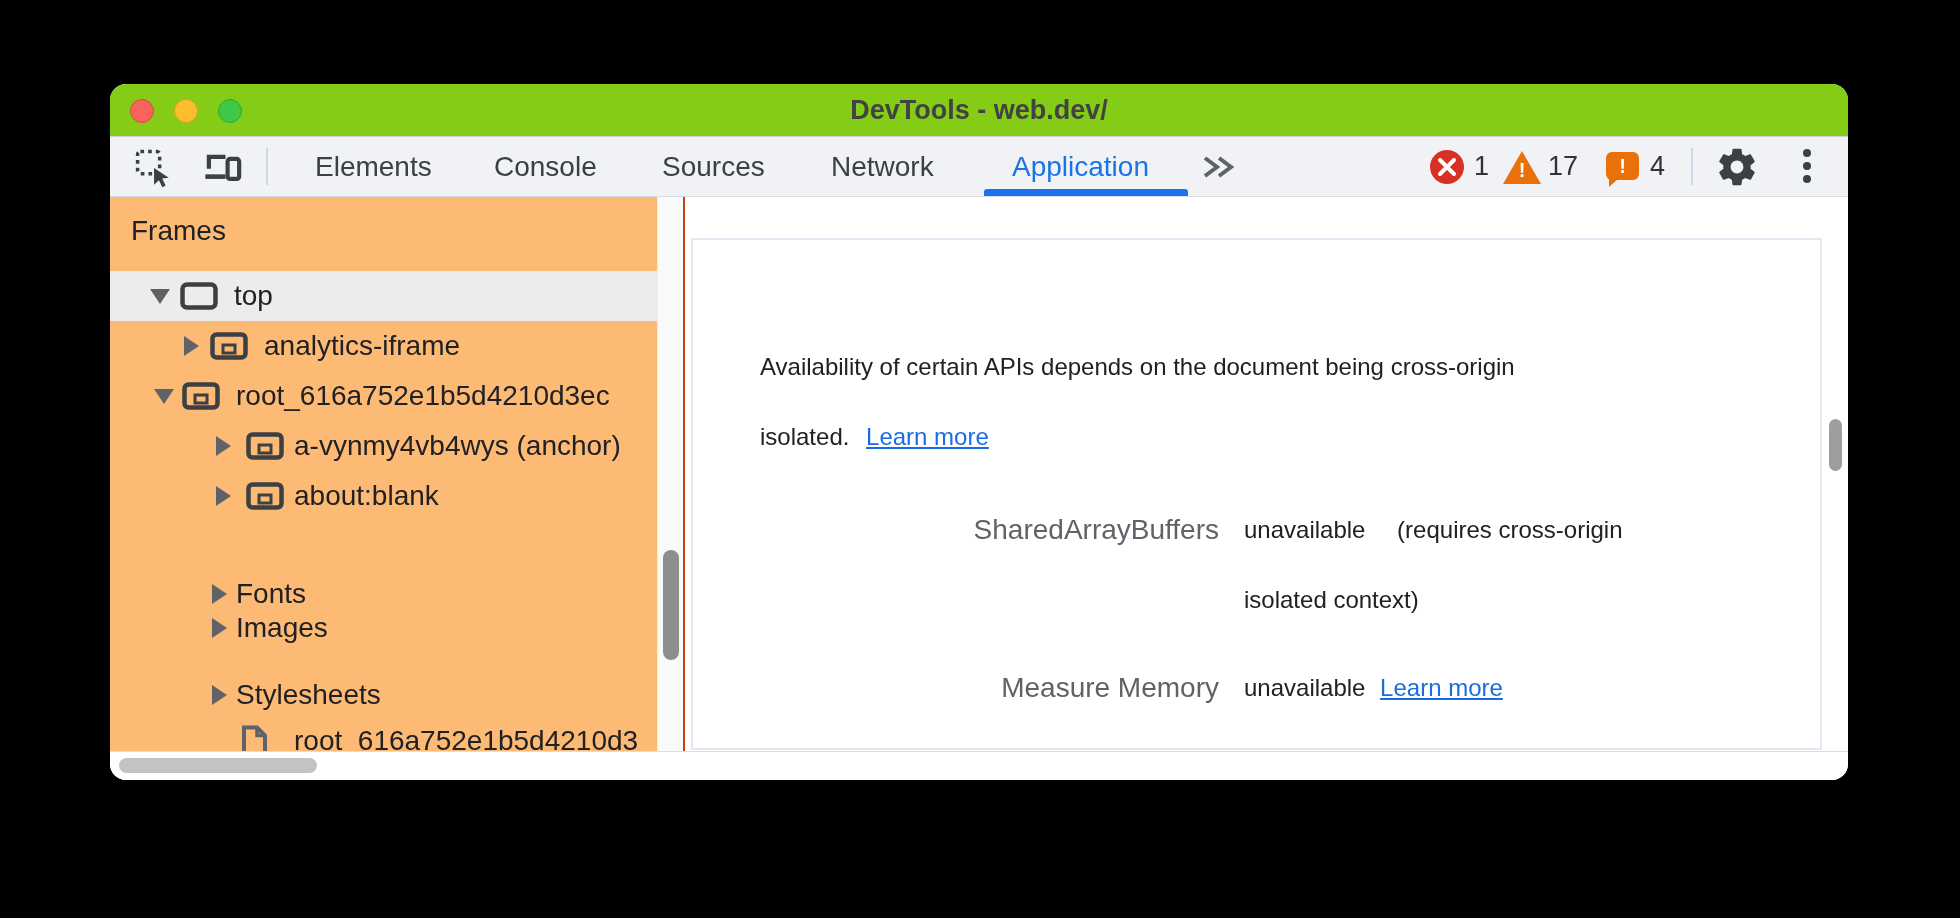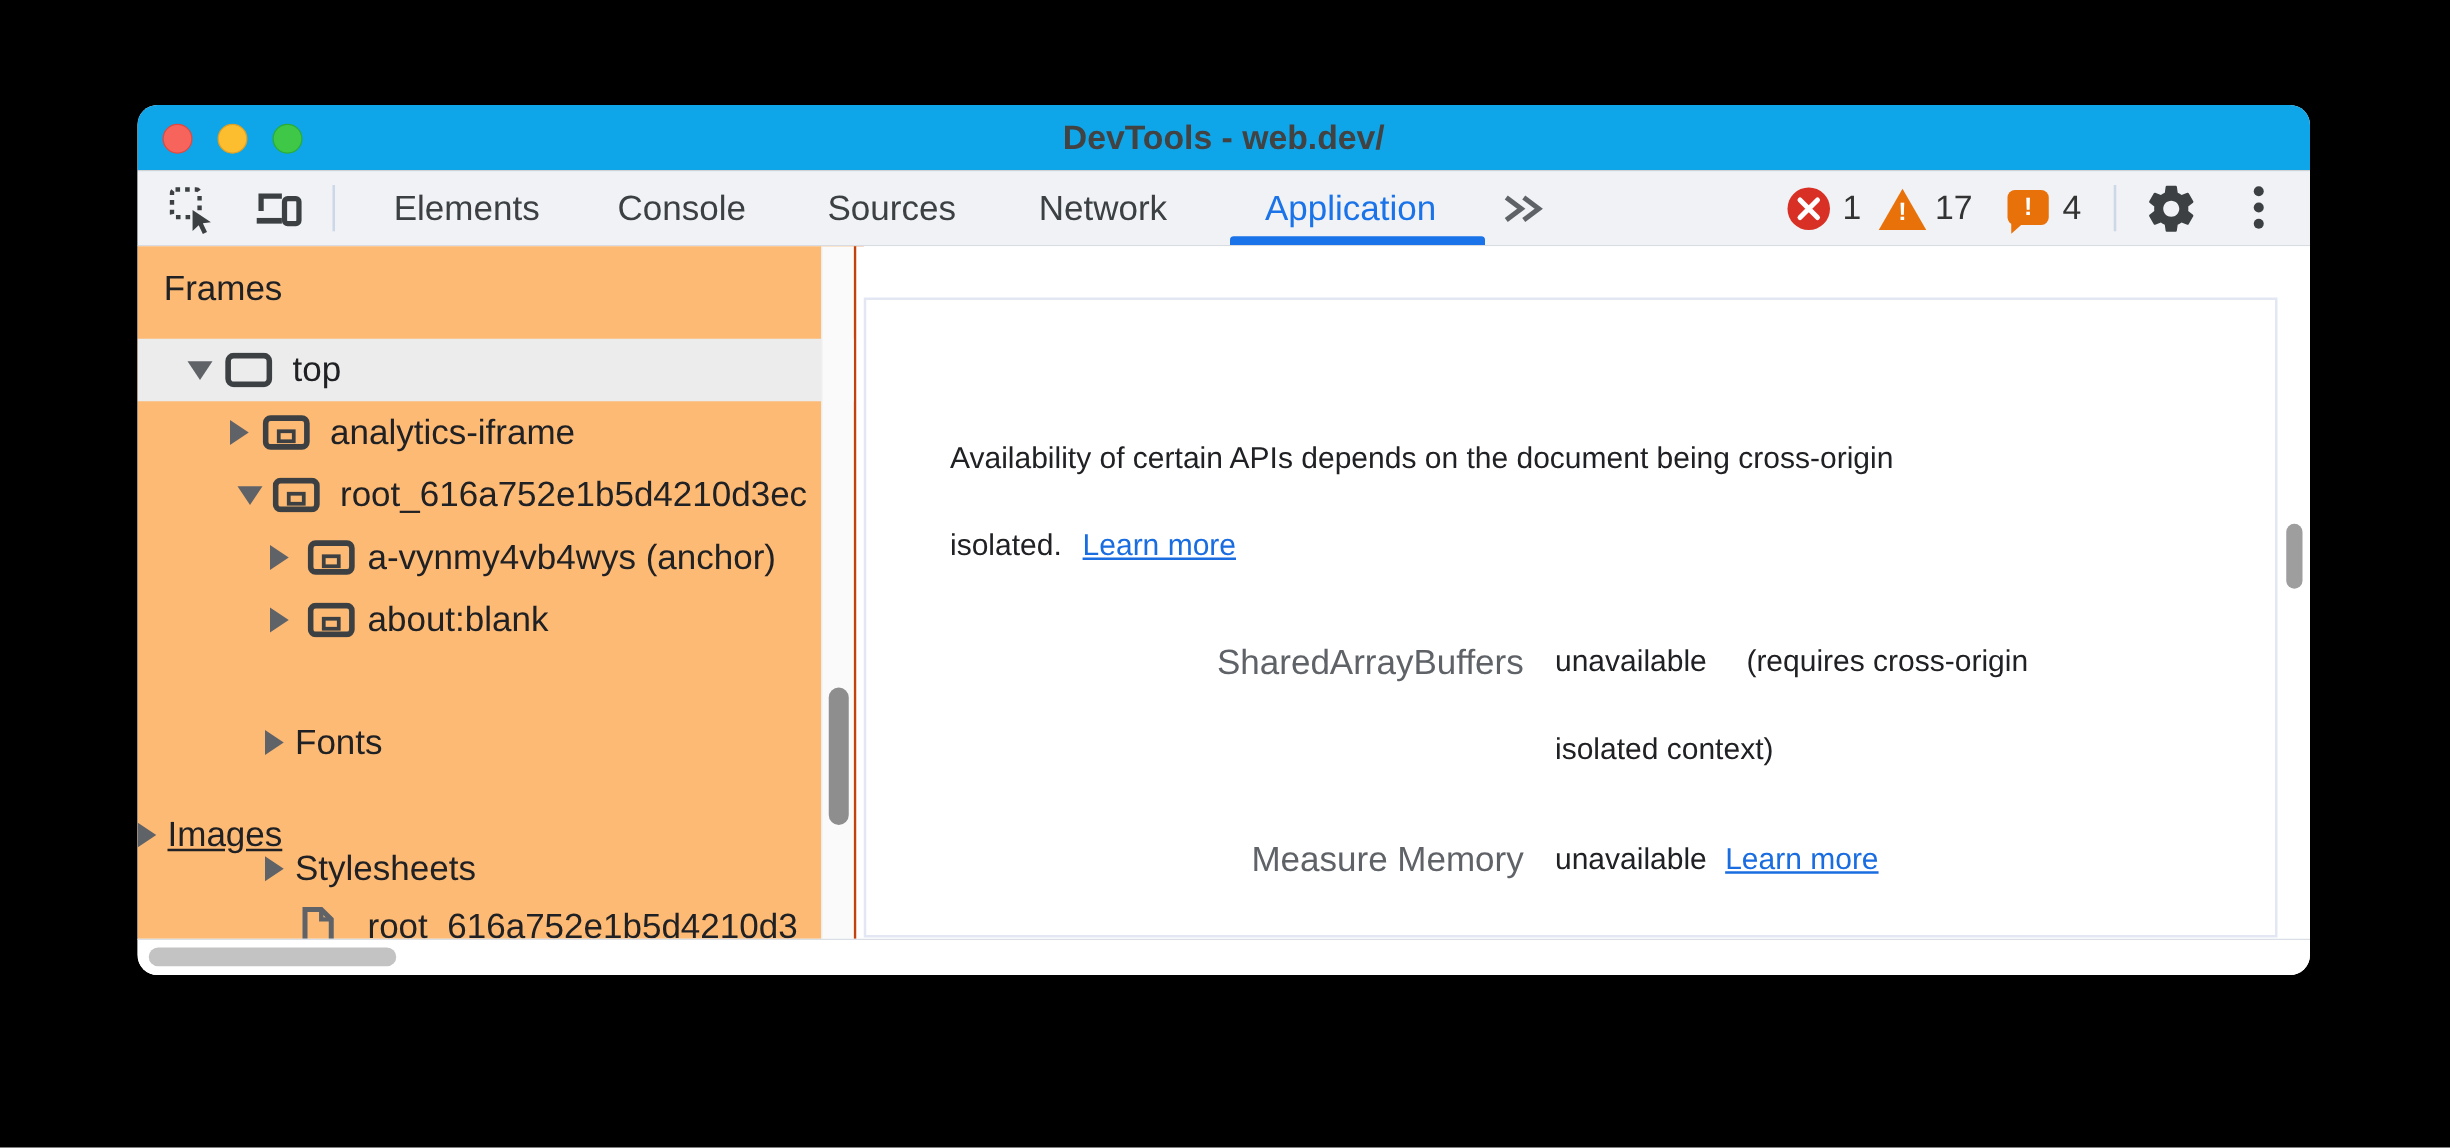--- a/index.html
+++ b/index.html
@@ -1,20 +1,20 @@
 <!DOCTYPE html>
 <html><head>
 <meta charset="utf-8">
 <style>
   html,body{margin:0;padding:0;}
   body{width:1960px;height:918px;background:#000;font-family:"Liberation Sans",sans-serif;position:relative;overflow:hidden;}
   .window{position:absolute;left:110px;top:84px;width:1738px;height:696px;background:#fff;border-radius:16px;overflow:hidden;box-shadow:0 24px 70px rgba(0,0,0,.55);}
 
   
-  .titlebar{height:52px;background:#0ea5e9;border-bottom:1px solid #d2d2d2;position:relative;}
+  .titlebar{height:52px;background:#84cc16;border-bottom:1px solid #d2d2d2;position:relative;}
   .tl{position:absolute;top:15px;width:22px;height:22px;border-radius:50%;}
   .tl.red{left:20px;background:#f6645c;border:1px solid #e2483f;}
   .tl.yellow{left:64px;background:#fcbd2e;border:1px solid #dfa023;}
   .tl.green{left:108px;background:#3fc748;border:1px solid #2aad35;}
   .title{position:absolute;left:0;right:0;top:0;height:52px;line-height:52px;text-align:center;font-size:27px;font-weight:bold;color:#424242;}
 
   
   .tabbar{height:59px;background:#f0f2f5;border-bottom:1px solid #d8dbe0;position:relative;}
   .tbtn{position:absolute;top:9px;width:42px;height:42px;}
   .tbtn svg{width:42px;height:42px;}
@@ -147,21 +147,21 @@
 
       <div class="row" style="top:124px;padding-left:74px;">
         <span class="tri-r"></span>
         <svg class="ficon" style="margin-left:11px;" width="38" height="28" viewBox="0 0 38 28">
           <rect x="2.5" y="2.5" width="33" height="23" rx="4" fill="none" stroke="#3c4043" stroke-width="4.5"></rect>
           <rect x="13" y="13" width="12" height="8" fill="none" stroke="#3c4043" stroke-width="3"></rect>
         </svg>
         <span class="rlabel" style="margin-left:16px;">analytics-iframe</span>
       </div>
 
-      <div class="row" style="top:174px;padding-left:80px;">
+      <div class="row" style="top:174px;padding-left:44px;">
         <span class="tri-d"></span>
         <svg class="ficon" style="margin-left:8px;" width="38" height="28" viewBox="0 0 38 28">
           <rect x="2.5" y="2.5" width="33" height="23" rx="4" fill="none" stroke="#3c4043" stroke-width="4.5"></rect>
           <rect x="13" y="13" width="12" height="8" fill="none" stroke="#3c4043" stroke-width="3"></rect>
         </svg>
         <span class="rlabel" style="margin-left:16px;">root_616a752e1b5d4210d3ec</span>
       </div>
 
       <div class="row" style="top:224px;padding-left:106px;">
         <span class="tri-r"></span>
@@ -180,21 +180,21 @@
         </svg>
         <span class="rlabel" style="margin-left:10px;">about:blank</span>
       </div>
 
 
       <div class="row" style="top:372px;padding-left:102px;">
         <span class="tri-r"></span>
         <span class="rlabel" style="margin-left:9px;">Fonts</span>
       </div>
 
-      <div class="row" style="top:446px;text-decoration:underline;">
+      <div class="row" style="top:406px;padding-left:102px;">
         <span class="tri-r"></span>
         <span class="rlabel" style="margin-left:9px;">Images</span>
       </div>
 
       <div class="row" style="top:473px;padding-left:102px;">
         <span class="tri-r"></span>
         <span class="rlabel" style="margin-left:9px;">Stylesheets</span>
       </div>
 
       <div class="row" style="top:519px;padding-left:131px;">

